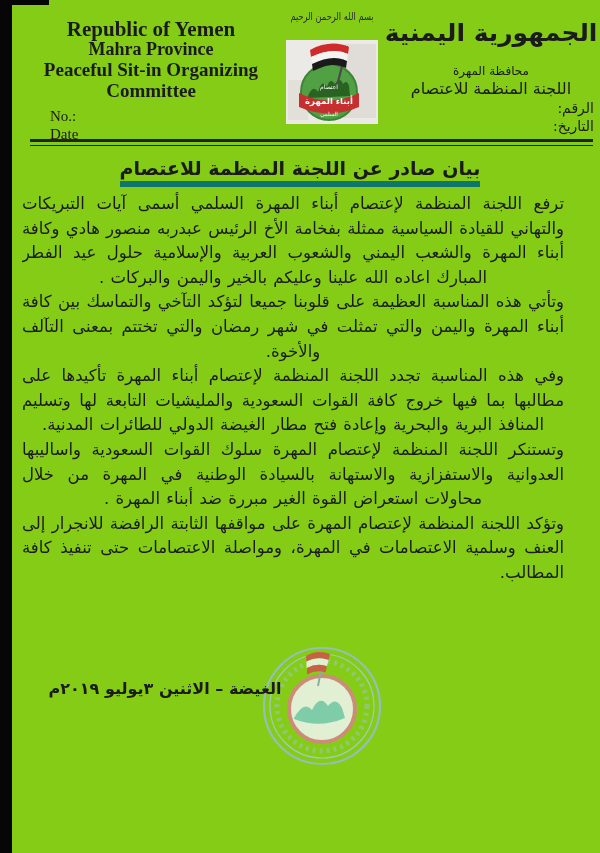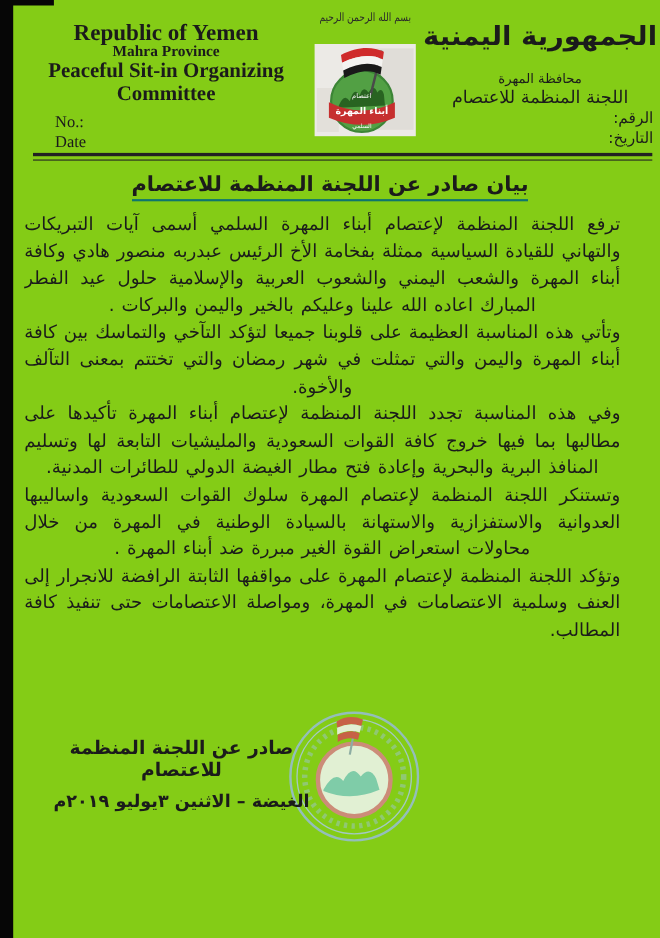--- a/index.html
+++ b/index.html
@@ -10,21 +10,21 @@
   }
   
   .edge-left { position:absolute; left:0; top:0; width:12px; height:100%; background:#060606; }
   .edge-top  { position:absolute; left:0; top:0; width:49px; height:5px; background:#060606; }
 
   
   .header { position:absolute; top:12px; left:26px; right:6px; height:128px; display:flex; }
 
   .h-left { width:250px; text-align:center; font-family:"Liberation Serif", serif; }
   .h-left .l1 { font-size:21px; font-weight:bold; line-height:1.05; margin-top:6px; }
-  .h-left .l2 { font-size:14px; font-weight:bold; line-height:1.1; }
+  .h-left .l2 { font-size:18px; font-weight:bold; line-height:1.1; }
   .h-left .l3 { font-size:19px; font-weight:bold; line-height:1.1; width:238px; margin:0 auto; }
   .h-left .nodate { text-align:left; margin:5px 0 0 24px; font-size:15px; line-height:1.25; font-weight:normal; }
 
   .h-center { width:112px; text-align:center; }
   .bismillah { font-size:9px; white-space:nowrap; transform:scale(0.92,1.15); color:#2a2a2a; letter-spacing:-0.5px; }
   .logo-wrap { margin-top:18px; }
 
   .h-right { flex:1; direction:rtl; }
   .ar-country { text-align:center; font-weight:bold; font-size:24px; line-height:1.15; transform:scaleX(1.04); margin-top:8px; }
   .h-right .c2 { text-align:center; font-size:12px; line-height:1.25; margin-top:16px; }
@@ -33,21 +33,21 @@
 
   .rule {
     position:absolute; top:139px; left:30px; right:7px; height:3px;
     border-top:3px solid #222; border-bottom:1px solid #222;
   }
 
   
   .title { position:absolute; top:157px; left:0; right:0; text-align:center; direction:rtl; }
   .title span {
     font-weight:bold; font-size:19px;
-    border-bottom:2px solid #0f766e; padding-bottom:2px;
+    border-bottom:6px solid #0f766e; padding-bottom:2px;
   }
 
   
   .body {
     position:absolute; top:192px; left:22px; right:36px; height:478px; overflow:hidden;
     direction:rtl; text-align:justify; font-size:16.5px; line-height:24.6px;
   }
   .body p { margin:0; text-align-last:center; word-spacing:1px; }
   .body p:last-child { text-align-last:auto; }
 
@@ -128,21 +128,20 @@
 
   <div class="body">
     <p>ترفع اللجنة المنظمة لإعتصام أبناء المهرة السلمي أسمى آيات التبريكات والتهاني للقيادة السياسية ممثلة بفخامة الأخ الرئيس عبدربه منصور هادي وكافة أبناء المهرة والشعب اليمني والشعوب العربية والإسلامية حلول عيد الفطر المبارك اعاده الله علينا وعليكم بالخير واليمن والبركات .</p>
     <p>وتأتي هذه المناسبة العظيمة على قلوبنا جميعا لتؤكد التآخي والتماسك بين كافة أبناء المهرة واليمن والتي تمثلت في شهر رمضان والتي تختتم بمعنى التآلف والأخوة.</p>
     <p>وفي هذه المناسبة تجدد اللجنة المنظمة لإعتصام أبناء المهرة تأكيدها على مطالبها بما فيها خروج كافة القوات السعودية والمليشيات التابعة لها وتسليم المنافذ البرية والبحرية وإعادة فتح مطار الغيضة الدولي للطائرات المدنية.</p>
     <p>وتستنكر اللجنة المنظمة لإعتصام المهرة سلوك القوات السعودية واساليبها العدوانية والاستفزازية والاستهانة بالسيادة الوطنية في المهرة من خلال محاولات استعراض القوة الغير مبررة ضد أبناء المهرة .</p>
     <p>وتؤكد اللجنة المنظمة لإعتصام المهرة على مواقفها الثابتة الرافضة للانجرار إلى العنف وسلمية الاعتصامات في المهرة، ومواصلة الاعتصامات حتى تنفيذ كافة المطالب.</p>
   </div>
 
   <div class="signature">
-    <div class="sig1">صادر عن اللجنة المنظمة للاعتصام</div>
     <div class="sig2">الغيضة – الاثنين ٣يوليو ٢٠١٩م</div>
   </div>
 
   <div class="stamp">
     <svg width="128" height="128" viewBox="0 0 128 128">
       <circle cx="64" cy="64" r="58" fill="none" stroke="#97bcd8" stroke-width="2.2"></circle>
       <circle cx="64" cy="64" r="52" fill="none" stroke="#a9c9e2" stroke-width="1.2"></circle>
 
       <circle cx="64" cy="64" r="45" fill="none" stroke="#9fc2dc" stroke-width="5" stroke-dasharray="3 4" opacity="0.55"></circle>
       <circle cx="64" cy="67" r="33" fill="#f2f7f5" stroke="#d9828a" stroke-width="4"></circle>

